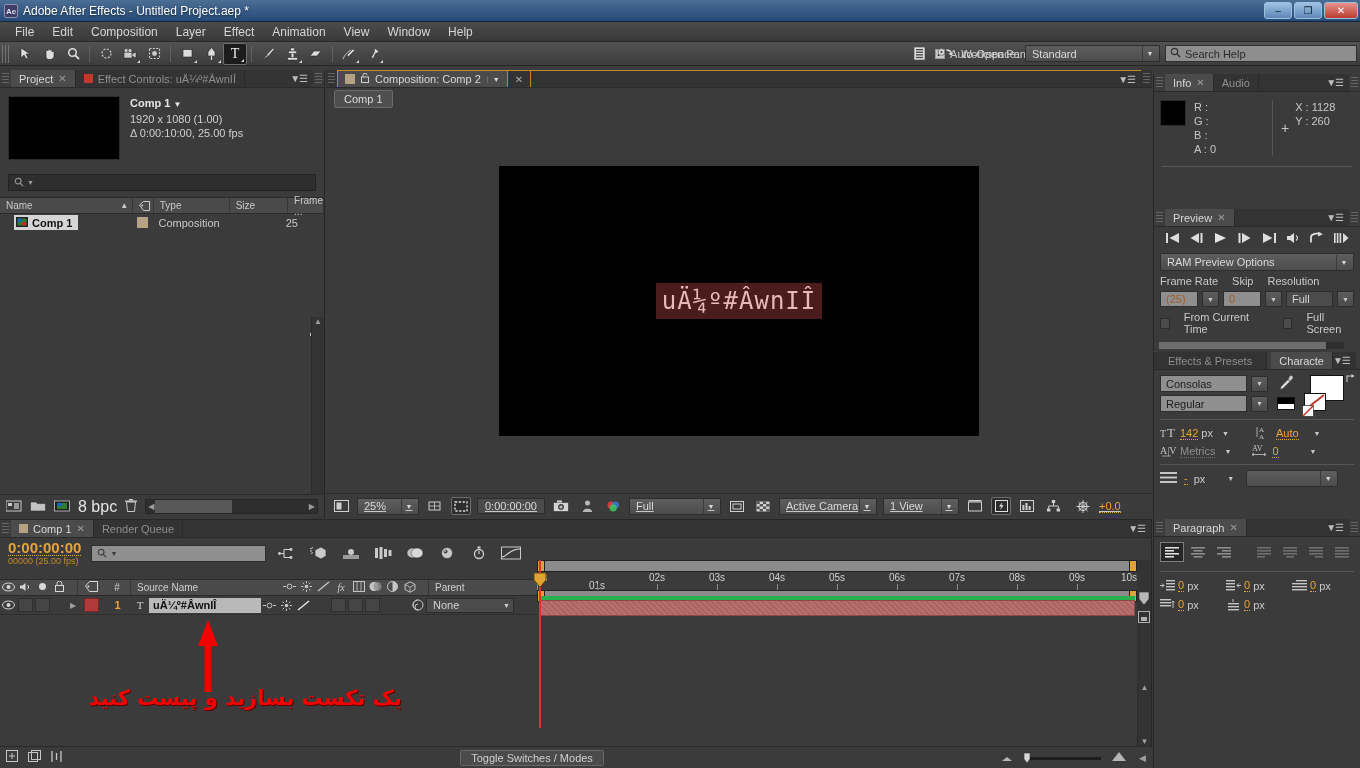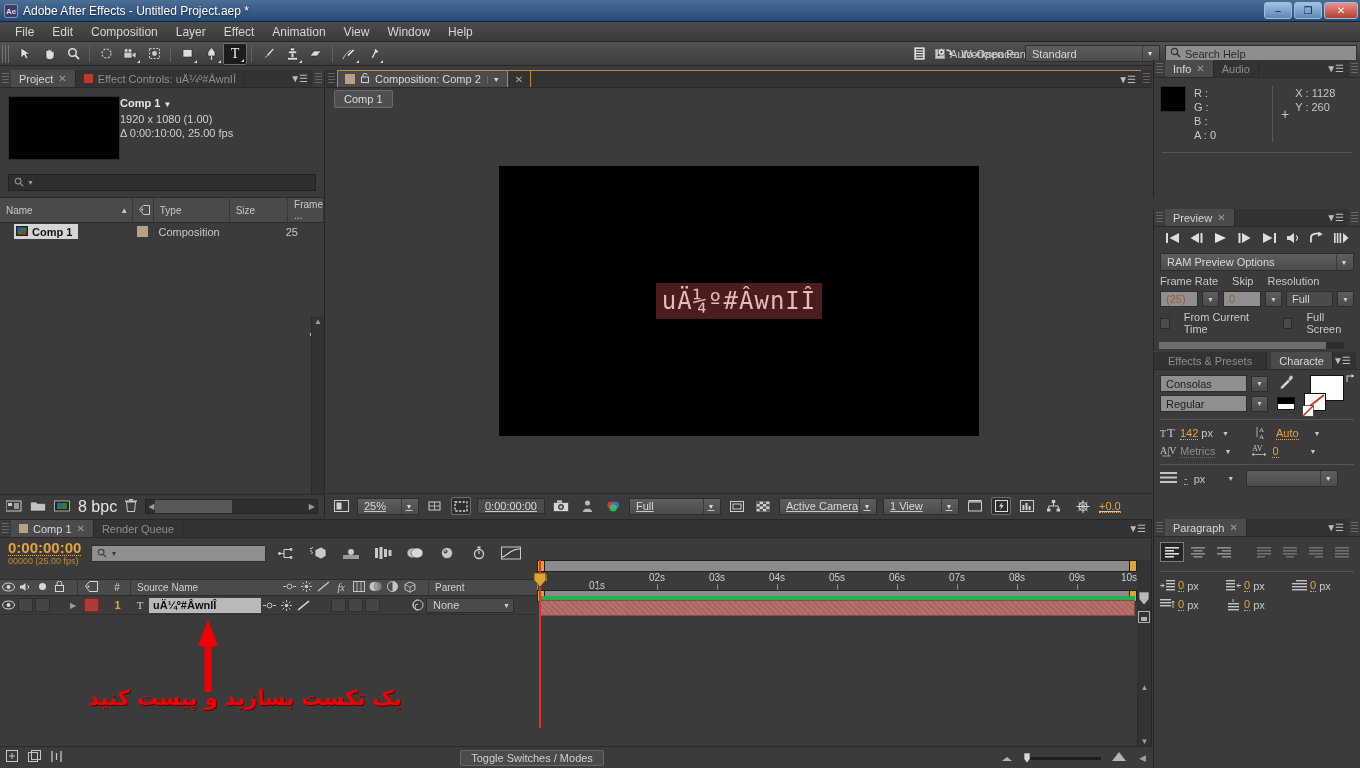--- a/index.html
+++ b/index.html
@@ -84,29 +84,29 @@
   .ptab.active{ background:#4b4b4b; color:#d8d8d8;}
   .ptab .x{ font-size:10px; color:#9c9c9c;}
   .ptab .dot{ width:9px;height:9px; }
   .tabfill{ flex:1; background:#333333; display:flex; align-items:center; justify-content:flex-end;}
   .menuico{ color:#bdbdbd; font-size:10px; padding-right:6px; letter-spacing:-1px;}
   .vgrip{ width:7px; background:repeating-linear-gradient(180deg,#8a8a8a 0 1px,transparent 1px 3px);
           opacity:.55; margin:3px 2px;}
 
   
   #project-panel{ left:0; top:70px; width:325px; height:448px; border-right:1px solid #262626;}
-  .proj-head{ display:flex; padding:8px; }
+  .proj-head{ display:flex; padding:8px; gap:10px; }
   .proj-thumb{ width:112px;height:64px;background:#000; border:1px solid #2c2c2c;}
   .proj-meta{ font-size:11px; line-height:14px; color:#cfcfcf;}
   .proj-meta .name{ font-weight:bold; color:#e4e4e4;}
   .proj-search{
     margin:6px 8px; height:17px; background:#2e2e2e; border:1px solid #222;
     display:flex; align-items:center; padding-left:5px; gap:3px; color:#9a9a9a; font-size:10px;
   }
-  .colhdr{ display:flex; height:26px; background:#4a4a4a; border-top:1px solid #2b2b2b;
+  .colhdr{ display:flex; height:17px; background:#4a4a4a; border-top:1px solid #2b2b2b;
            border-bottom:1px solid #2b2b2b; align-items:center; font-size:10px; color:#c9c9c9;}
   .colhdr>div{ border-right:1px solid #373737; padding-left:6px; height:100%;
                display:flex;align-items:center;}
   .proj-row{ display:flex; height:17px; align-items:center; font-size:11px; background:#3b3b3b;}
   .proj-row .nm{ background:#d5d5d5; color:#111; height:15px; display:flex;align-items:center;
       padding:0 6px 0 2px; gap:4px; font-weight:bold;}
   .proj-bot{ position:absolute;bottom:0;left:0;right:0;height:24px;background:#3b3b3b;
      border-top:1px solid #2a2a2a; display:flex; align-items:center; gap:8px; padding:0 6px;}
   .hscroll{ flex:1; height:15px; background:#2e2e2e; border:1px solid #262626; display:flex;
      align-items:center; justify-content:space-between; padding:0 2px; color:#9b9b9b; font-size:8px;}
@@ -137,21 +137,21 @@
     position:absolute;bottom:0;left:0;right:0;height:25px; background:#3b3b3b;
     border-top:1px solid #2a2a2a; display:flex; align-items:center; gap:6px; padding:0 5px;text-decoration:underline;
   }
   .mini{ width:20px;height:18px;display:flex;align-items:center;justify-content:center;
      color:#d4d4d4; font-size:11px;}
   .mini.boxed{ border:1px solid #6e6e6e; background:#2d2d2d; border-radius:2px;}
   .tcfield{ background:#4b4b4b;border:1px solid #2c2c2c;padding:1px 7px;color:#d8d8d8;font-size:11px;}
   .orangeval{ color:#e7a33a; border-bottom:1px dotted #e7a33a; font-size:11px;}
 
   
-  #info-panel{ left:1153px; top:60px; width:207px; height:138px; border-left:1px solid #262626;}
+  #info-panel{ left:1153px; top:74px; width:207px; height:138px; border-left:1px solid #262626;}
   .info-body{ display:flex; padding:8px 6px; gap:8px; }
   .info-sw{ width:26px;height:26px;background:#000;border:1px solid #2c2c2c;}
   .info-cols{ display:flex; flex:1; }
   .info-left{ width:70px; font-size:11px; line-height:14px; color:#c8c8c8;}
   .info-div{ width:1px; background:#575757; margin:0 8px;}
   .info-right{ font-size:11px; line-height:14px; color:#c8c8c8; display:flex; gap:6px;}
   .info-rule{ height:1px;background:#575757;margin:2px 8px 0;}
 
   #preview-panel{ left:1153px; top:209px; width:207px; height:142px; border-left:1px solid #262626;}
   .prev-btns{ display:flex; align-items:center; justify-content:space-around; height:24px;

